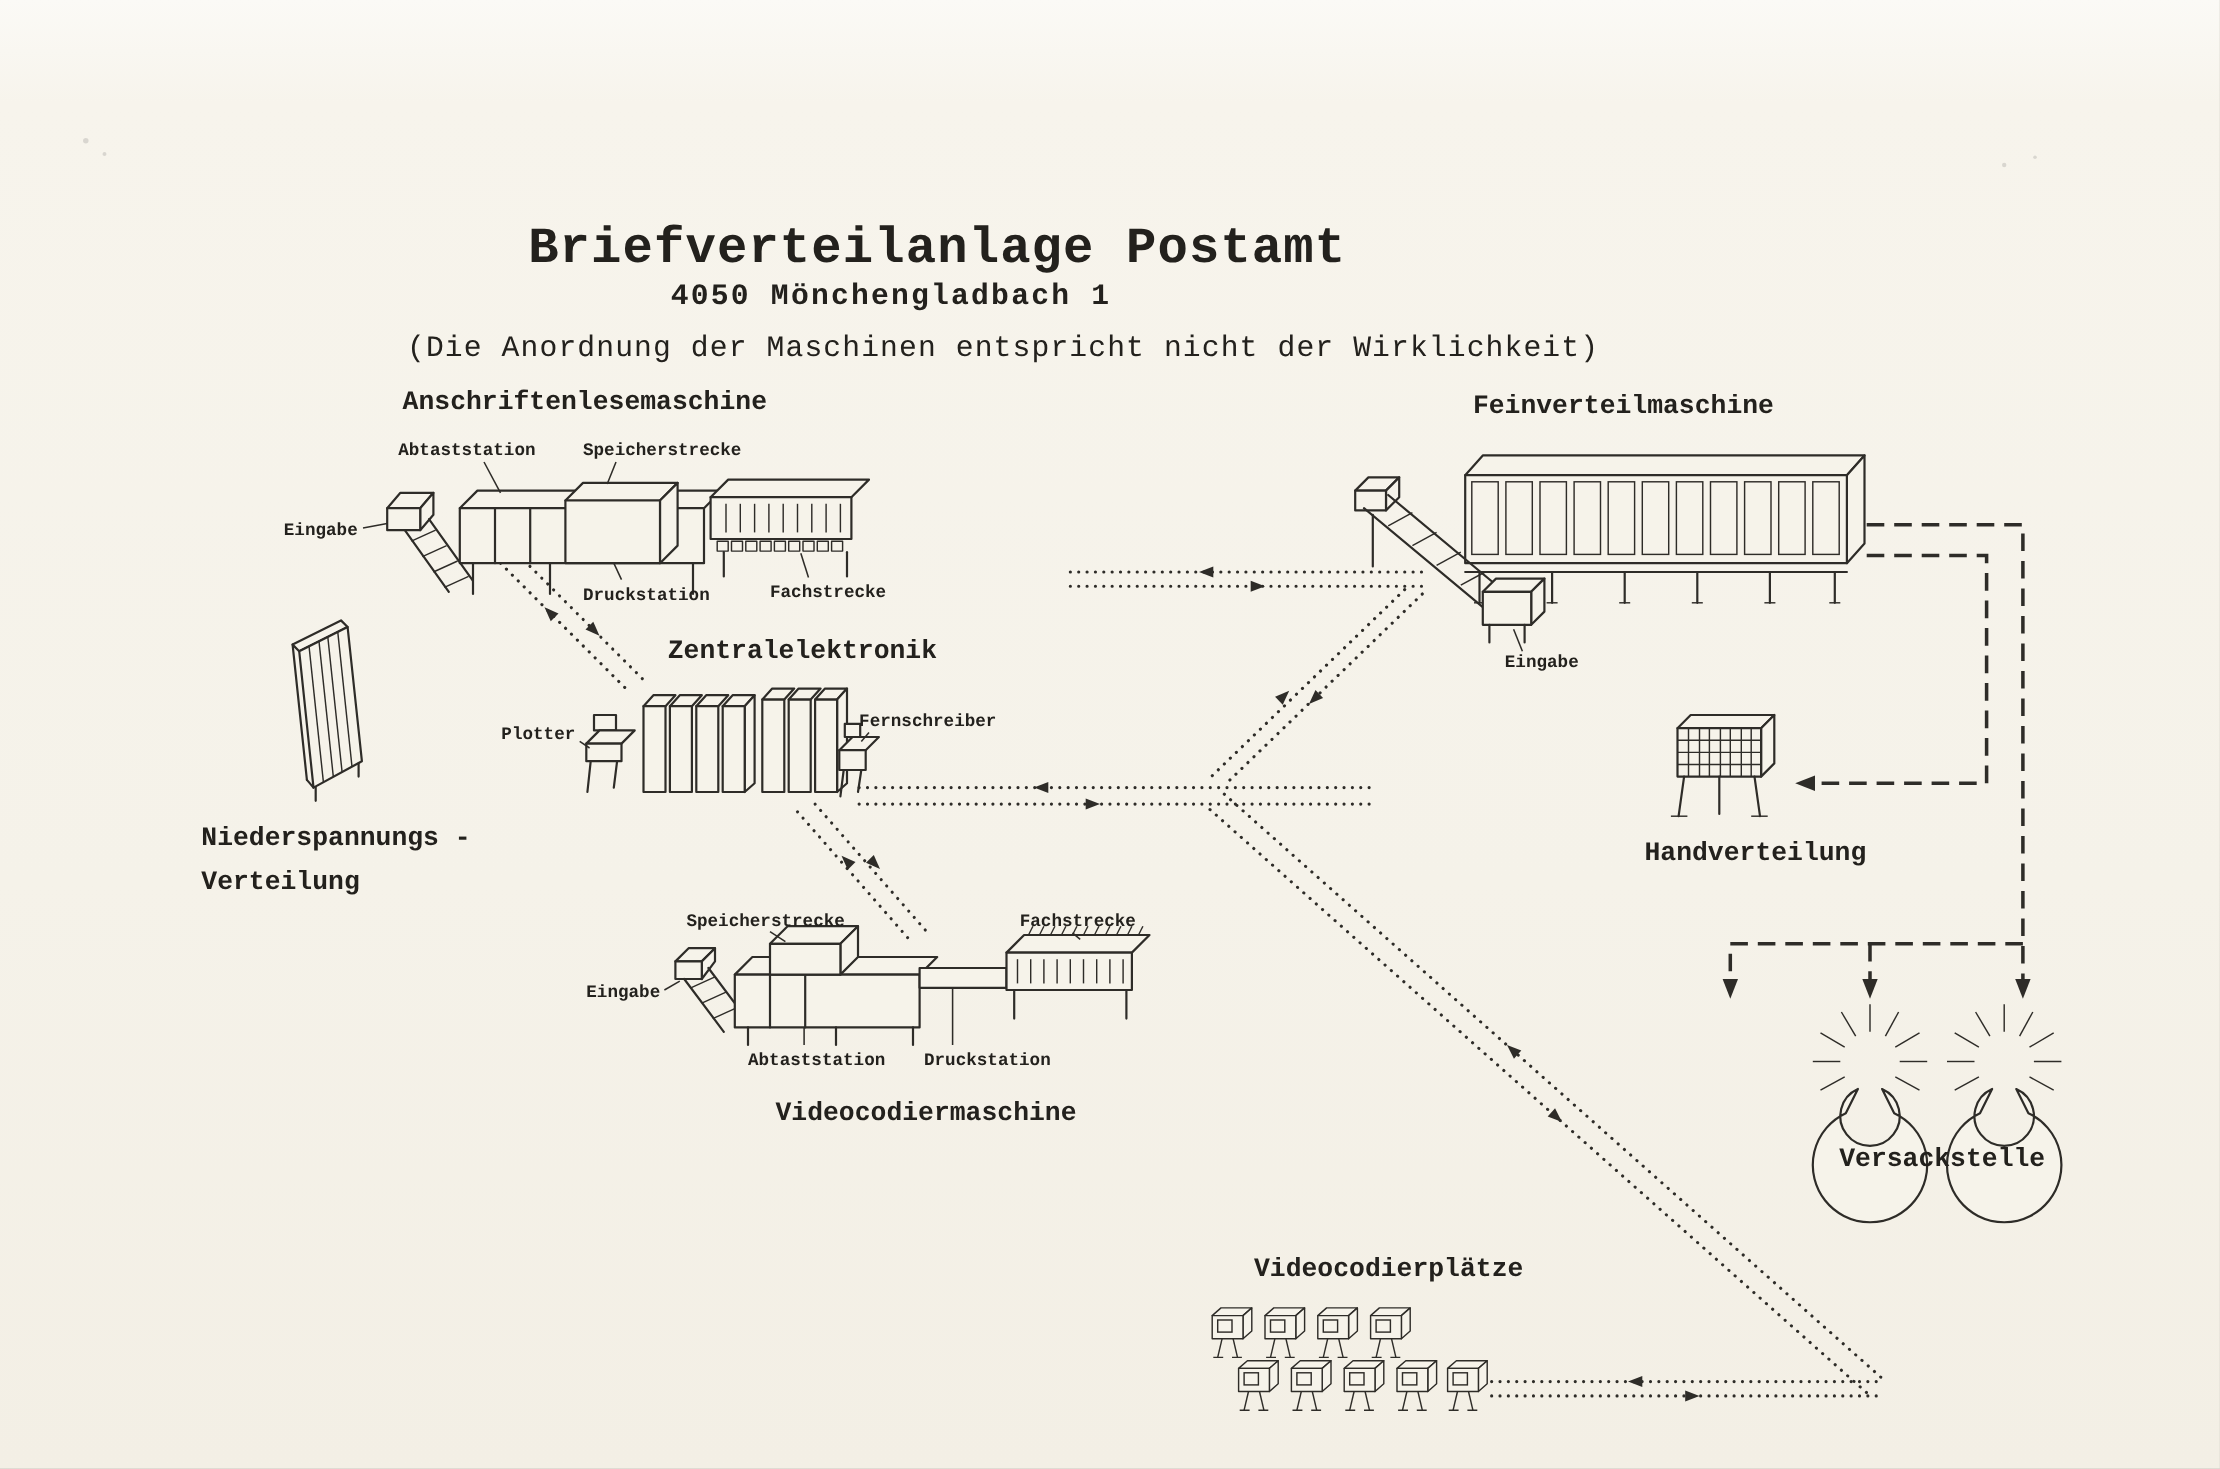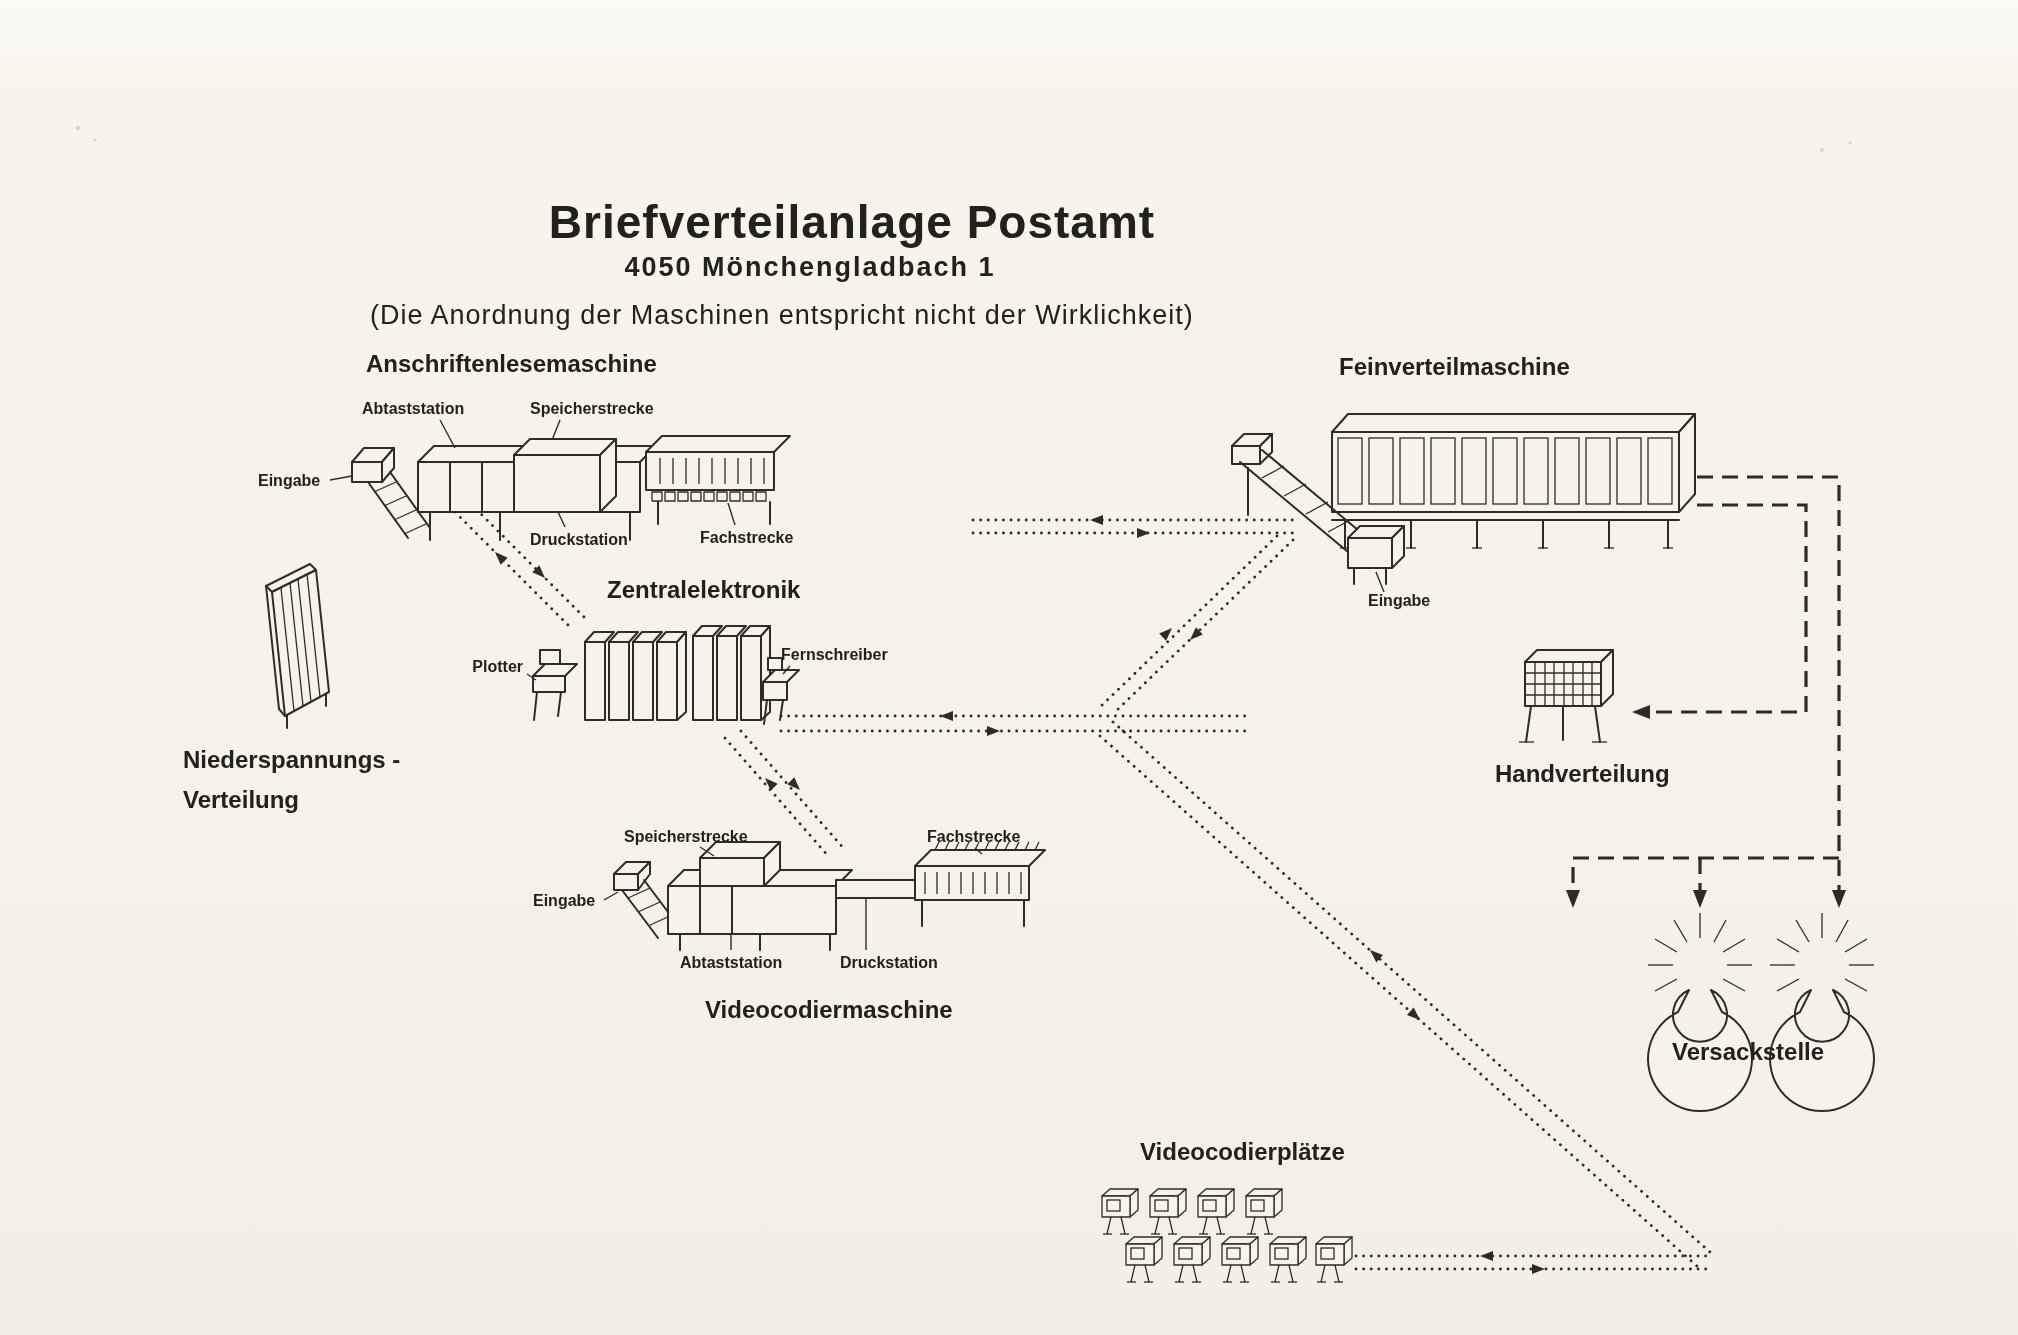--- a/index.html
+++ b/index.html
@@ -1,21 +1,21 @@
 <!DOCTYPE html>
 <html><head>
 <meta charset="utf-8">
 <style>
   html,body{margin:0;padding:0;background:#d8d5cd;}
   .page{
     position:relative;
     width:2018px;height:1335px;
     background:linear-gradient(180deg,#fbfaf6 0%,#f7f4ec 7%,#f5f2e9 60%,#f3efe5 100%);
     overflow:hidden;
-    font-family:Liberation Sans, sans-serif;
+    font-family:Liberation Mono, monospace;
   }
   svg{position:absolute;left:0;top:0;}
   .ink{stroke:#2e2c28;fill:none;stroke-width:2;stroke-linecap:round;}
   .thin{stroke:#2e2c28;fill:none;stroke-width:1.3;}
   .fil{fill:#f6f3ea;stroke:#2e2c28;stroke-width:2;stroke-linejoin:round;}
   .filt{fill:#f6f3ea;stroke:#2e2c28;stroke-width:1.3;stroke-linejoin:round;}
   .lead{stroke:#2e2c28;fill:none;stroke-width:1.4;}
   .dot{stroke:#2e2c28;fill:none;stroke-width:2.8;stroke-dasharray:0.1 7.5;stroke-linecap:round;}
   .dash{stroke:#2e2c28;fill:none;stroke-width:3.2;stroke-dasharray:16 9;}
   .arr{fill:#2e2c28;stroke:none;}

